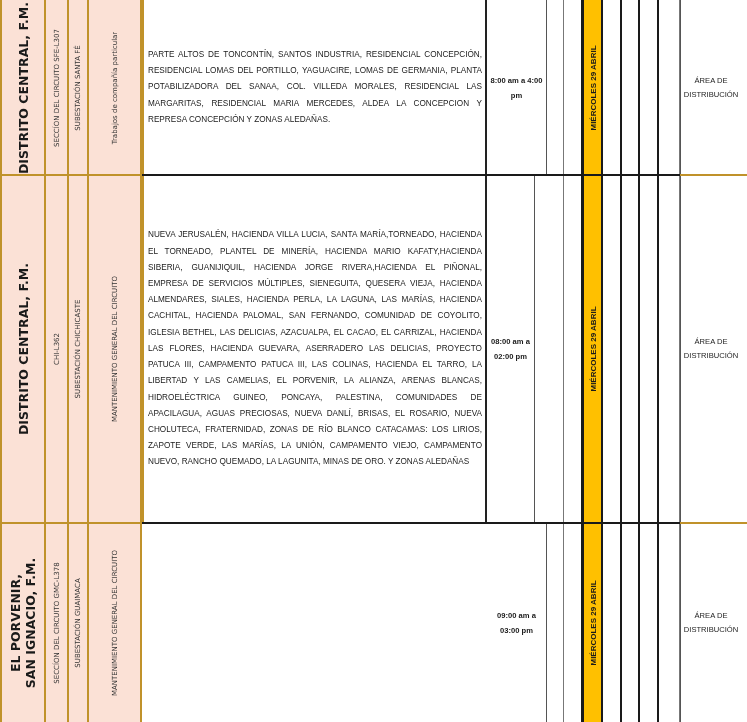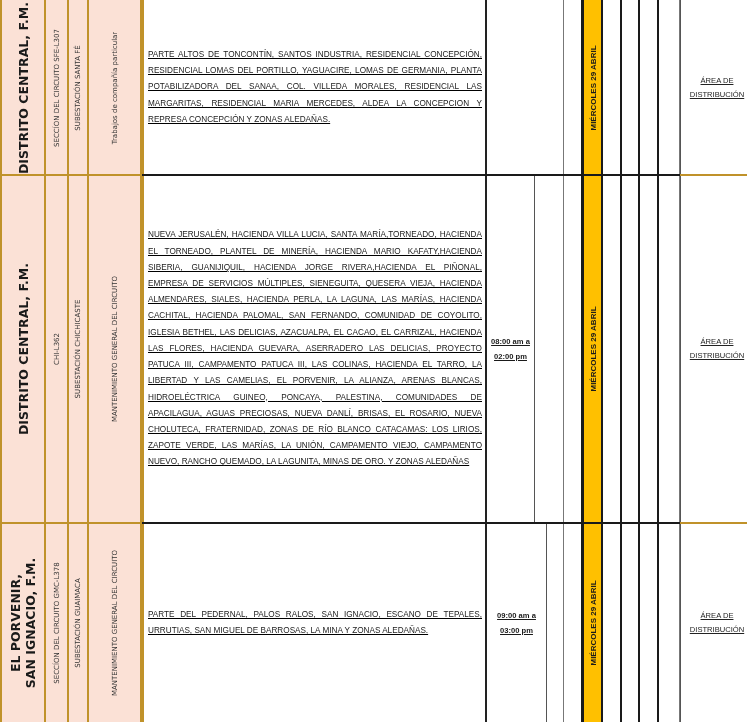--- a/index.html
+++ b/index.html
@@ -1,31 +1,31 @@
 <!DOCTYPE html>
 <html><head>
 <meta charset="utf-8">
 <style>
   html, body { margin:0; padding:0; background:#ffffff; }
   body { width:747px; height:722px; overflow:hidden; position:relative; font-family:"Liberation Sans", sans-serif; }
   .row { position:absolute; left:0; width:747px; }
-  .cell { position:absolute; top:0; bottom:0; box-sizing:border-box;text-decoration:underline; }
+  .cell { position:absolute; top:0; bottom:0; box-sizing:border-box; }
   .pink { background:#fbe1d6; border-right:2px solid #c0922a; }
   .pink.first { border-left:2px solid #c0922a; }
   .vtext { position:absolute; left:50%; top:50%; transform:translate(-50%,-50%) rotate(-90deg); white-space:nowrap; text-align:center; color:#222; }
   .title-v { font-family:"DejaVu Sans", sans-serif; font-weight:bold; font-size:12.5px; line-height:15px; color:#1a1a1a; }
   .small-v { font-family:"DejaVu Sans", sans-serif; font-size:7px; color:#333; }
   .desc { border-left:2px solid #c0922a; border-right:2px solid #222; display:flex; align-items:center; padding:0 3px 0 4px; }
   .desc p { margin:0; font-size:8.2px; line-height:16.2px; text-align:justify; color:#1a1a1a; text-transform:uppercase; }
   .time { display:flex; align-items:center; justify-content:center; text-align:center; font-weight:bold; font-size:7.6px; line-height:15px; color:#1a1a1a; border-right:1px solid #555; padding:0 3px; }
   .blank { border-right:2px solid #1a1a1a; }
   .blank.thin { border-right:1px solid #777; }
   .date { background:#ffc000; border-right:2px solid #1a1a1a; border-left:1px solid #1a1a1a; }
   .date .vtext { font-weight:bold; font-size:8px; color:#1a1a1a; }
-  .area { display:flex; align-items:center; justify-content:flex-end; text-align:center; font-size:7.6px; line-height:14px; color:#222; border-left:1px solid #555; }
+  .area { display:flex; align-items:center; justify-content:flex-start; text-align:center; font-size:7.6px; line-height:14px; color:#222; border-left:1px solid #555; }
   .hline-black { position:absolute; left:142px; width:538px; height:2px; background:#1a1a1a; }
   .hline-gold { position:absolute; height:2px; background:#c0922a; }
 </style>
 </head>
 <body>
 
 <div class="row" style="top:0; height:175px;">
   <div class="cell pink first" style="left:0; width:46px;">
     <div class="vtext title-v">DISTRITO CENTRAL, F.M.</div>
   </div>
@@ -33,20 +33,23 @@
     <div class="vtext small-v">SECCÍON DEL CIRCUITO SFE-L307</div>
   </div>
   <div class="cell pink" style="left:69px; width:20px;">
     <div class="vtext small-v">SUBESTACIÓN SANTA FÉ</div>
   </div>
   <div class="cell pink" style="left:89px; width:53px;">
     <div class="vtext small-v" style="text-transform:none;">Trabajos de compañía particular</div>
   </div>
   <div class="cell desc" style="left:142px; width:345px;">
     <p>PARTE ALTOS DE TONCONTÍN, SANTOS INDUSTRIA, RESIDENCIAL CONCEPCIÓN, RESIDENCIAL LOMAS DEL PORTILLO, YAGUACIRE, LOMAS DE GERMANIA, PLANTA POTABILIZADORA DEL SANAA, COL. VILLEDA MORALES, RESIDENCIAL LAS MARGARITAS, RESIDENCIAL MARIA MERCEDES, ALDEA LA CONCEPCION Y REPRESA CONCEPCIÓN Y ZONAS ALEDAÑAS.</p>
+  </div>
+  <div class="cell time" style="left:487px; width:60px;">
+    <span style="display:block; width:52px;">8:00 am a 4:00 pm</span>
   </div>
   <div class="cell blank thin" style="left:547px; width:17px;"></div>
   <div class="cell blank" style="left:564px; width:19px;"></div>
   <div class="cell date" style="left:583px; width:20px;">
     <div class="vtext">MIÉRCOLES 29 ABRIL</div>
   </div>
   <div class="cell blank" style="left:603px; width:19px;"></div>
   <div class="cell blank" style="left:622px; width:18px;"></div>
   <div class="cell blank" style="left:640px; width:19px;"></div>
   <div class="cell blank thin" style="left:659px; width:21px;"></div>
@@ -105,23 +108,20 @@
   </div>
   <div class="cell pink" style="left:46px; width:23px;">
     <div class="vtext small-v">SECCÍON DEL CIRCUITO GMC-L378</div>
   </div>
   <div class="cell pink" style="left:69px; width:20px;">
     <div class="vtext small-v">SUBESTACIÓN GUAIMACA</div>
   </div>
   <div class="cell pink" style="left:89px; width:53px;">
     <div class="vtext small-v">MANTENIMIENTO GENERAL DEL CIRCUITO</div>
   </div>
-  <div class="cell desc" style="left:142px; width:345px;">
-    <p>PARTE DEL PEDERNAL, PALOS RALOS, SAN IGNACIO, ESCANO DE TEPALES, URRUTIAS, SAN MIGUEL DE BARROSAS, LA MINA Y ZONAS ALEDAÑAS.</p>
-  </div>
   <div class="cell time" style="left:487px; width:60px;">
     <span style="display:block; width:44px;text-align:center;">09:00 am a 03:00 pm</span>
   </div>
   <div class="cell blank thin" style="left:547px; width:17px;"></div>
   <div class="cell blank" style="left:564px; width:19px;"></div>
   <div class="cell date" style="left:583px; width:20px;">
     <div class="vtext">MIÉRCOLES 29 ABRIL</div>
   </div>
   <div class="cell blank" style="left:603px; width:19px;"></div>
   <div class="cell blank" style="left:622px; width:18px;"></div>

